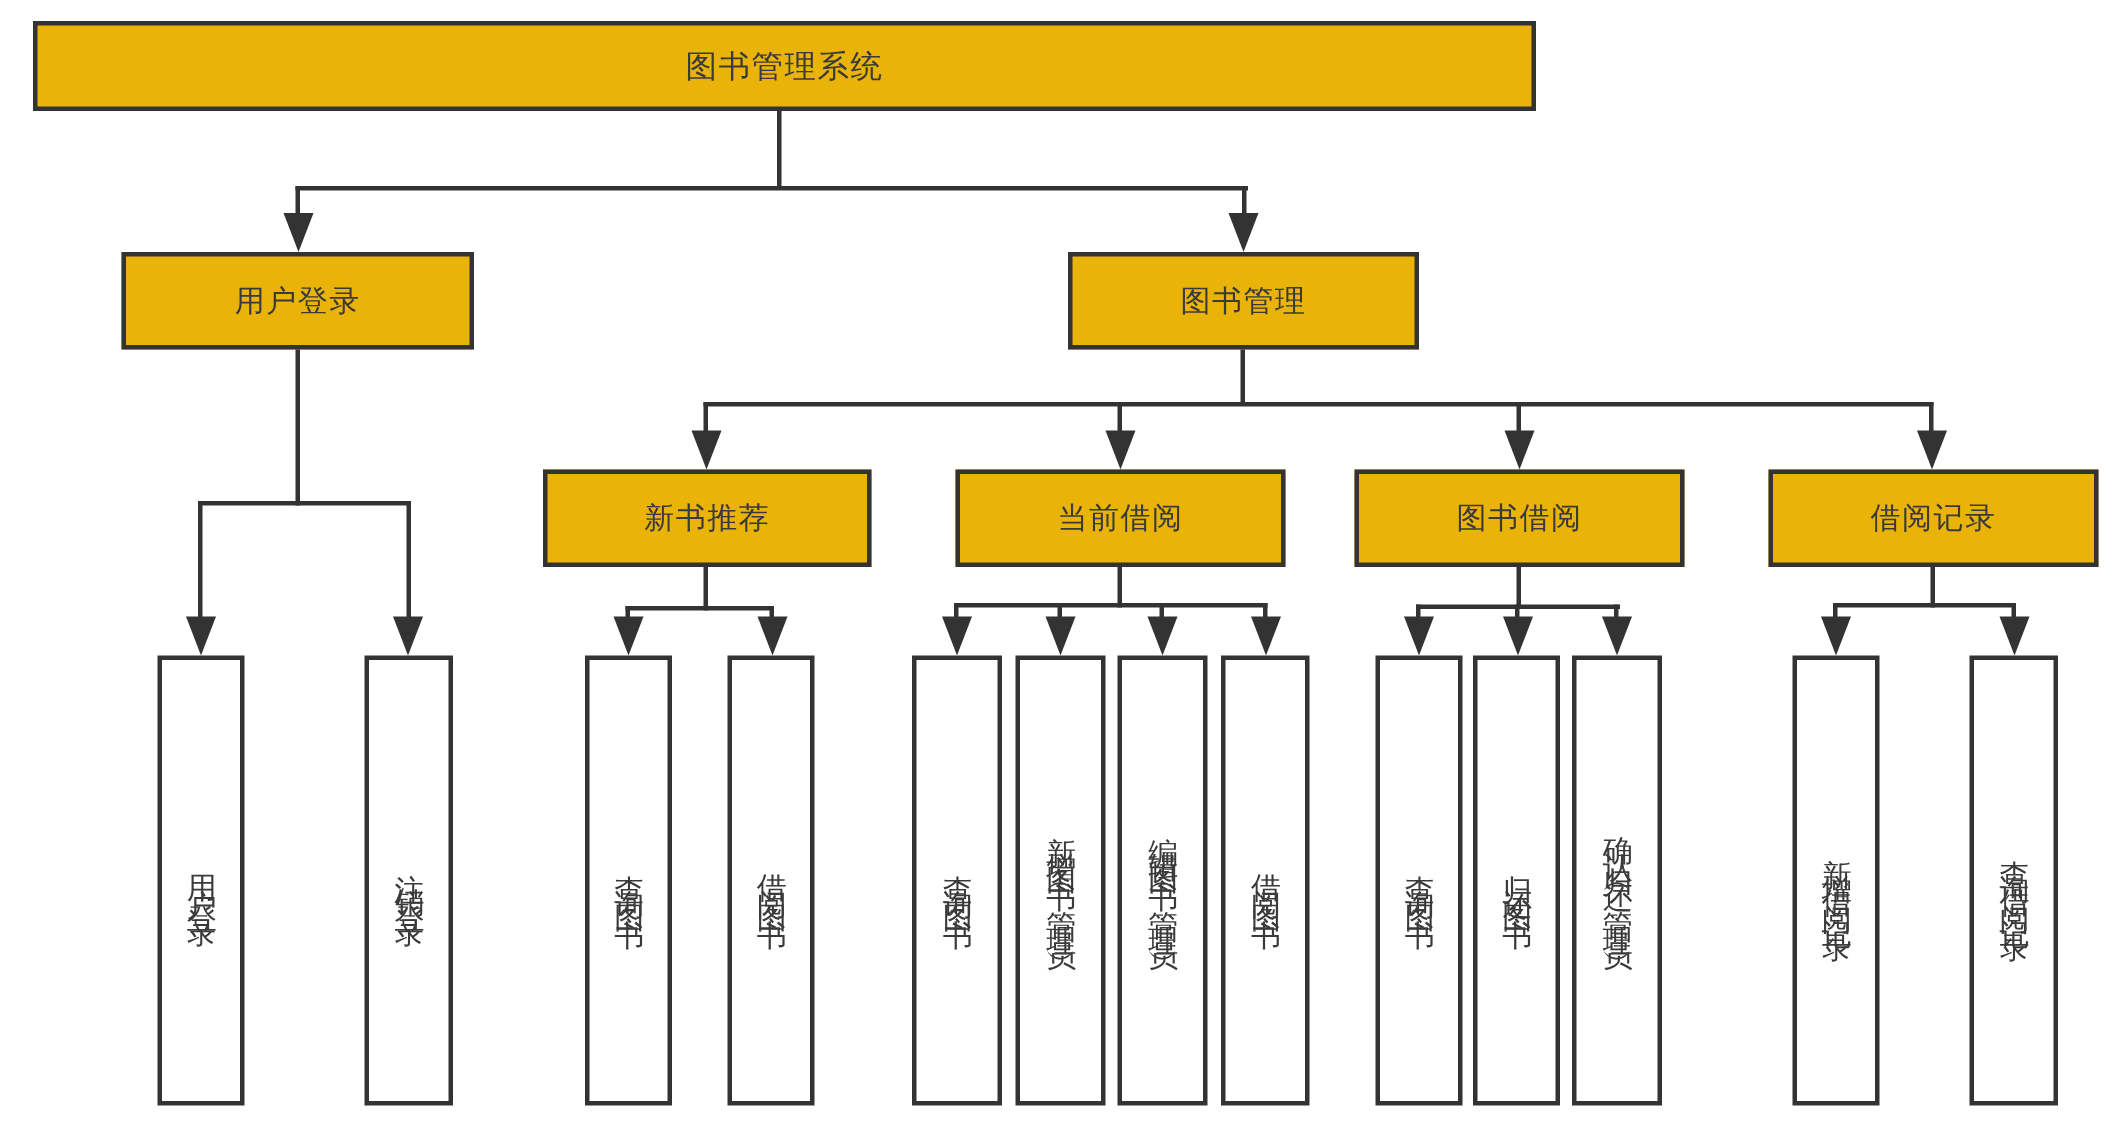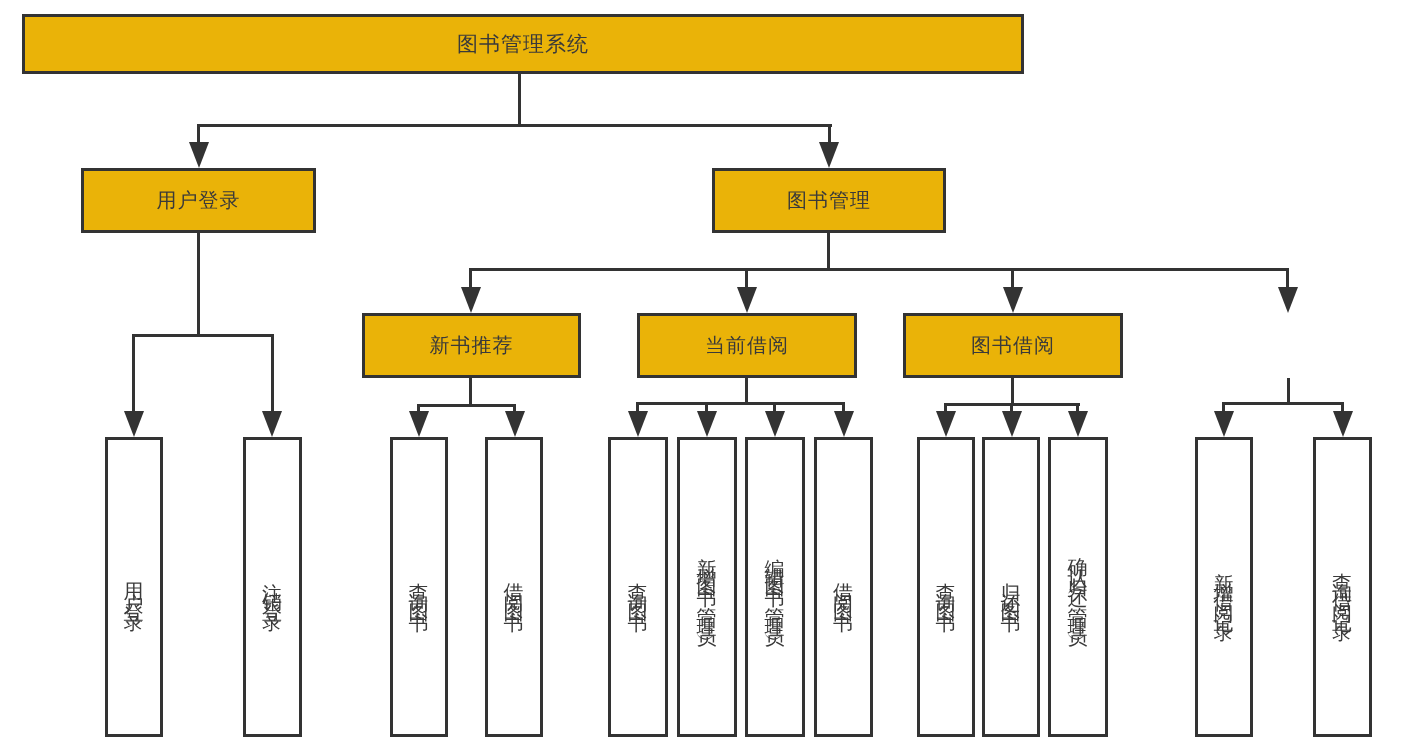--- a/index.html
+++ b/index.html
@@ -84,20 +84,23 @@
   </div>
 
   <div class="box" style="left:362px;top:313px;width:219px;height:65px;">
     <span>新书推荐</span>
   </div>
   <div class="box" style="left:637px;top:313px;width:220px;height:65px;">
     <span>当前借阅</span>
   </div>
   <div class="box" style="left:903px;top:313px;width:220px;height:65px;">
     <span>图书借阅</span>
+  </div>
+  <div class="box" style="left:1179px;top:313px;width:220px;height:65px;">
+    <span>借阅记录</span>
   </div>
 
   <div class="leaf" style="left:105px;width:58px;">
     <span>用户登录</span>
   </div>
   <div class="leaf" style="left:243px;width:59px;">
     <span>注销登录</span>
   </div>
   <div class="leaf" style="left:390px;width:58px;">
     <span>查询图书</span>

